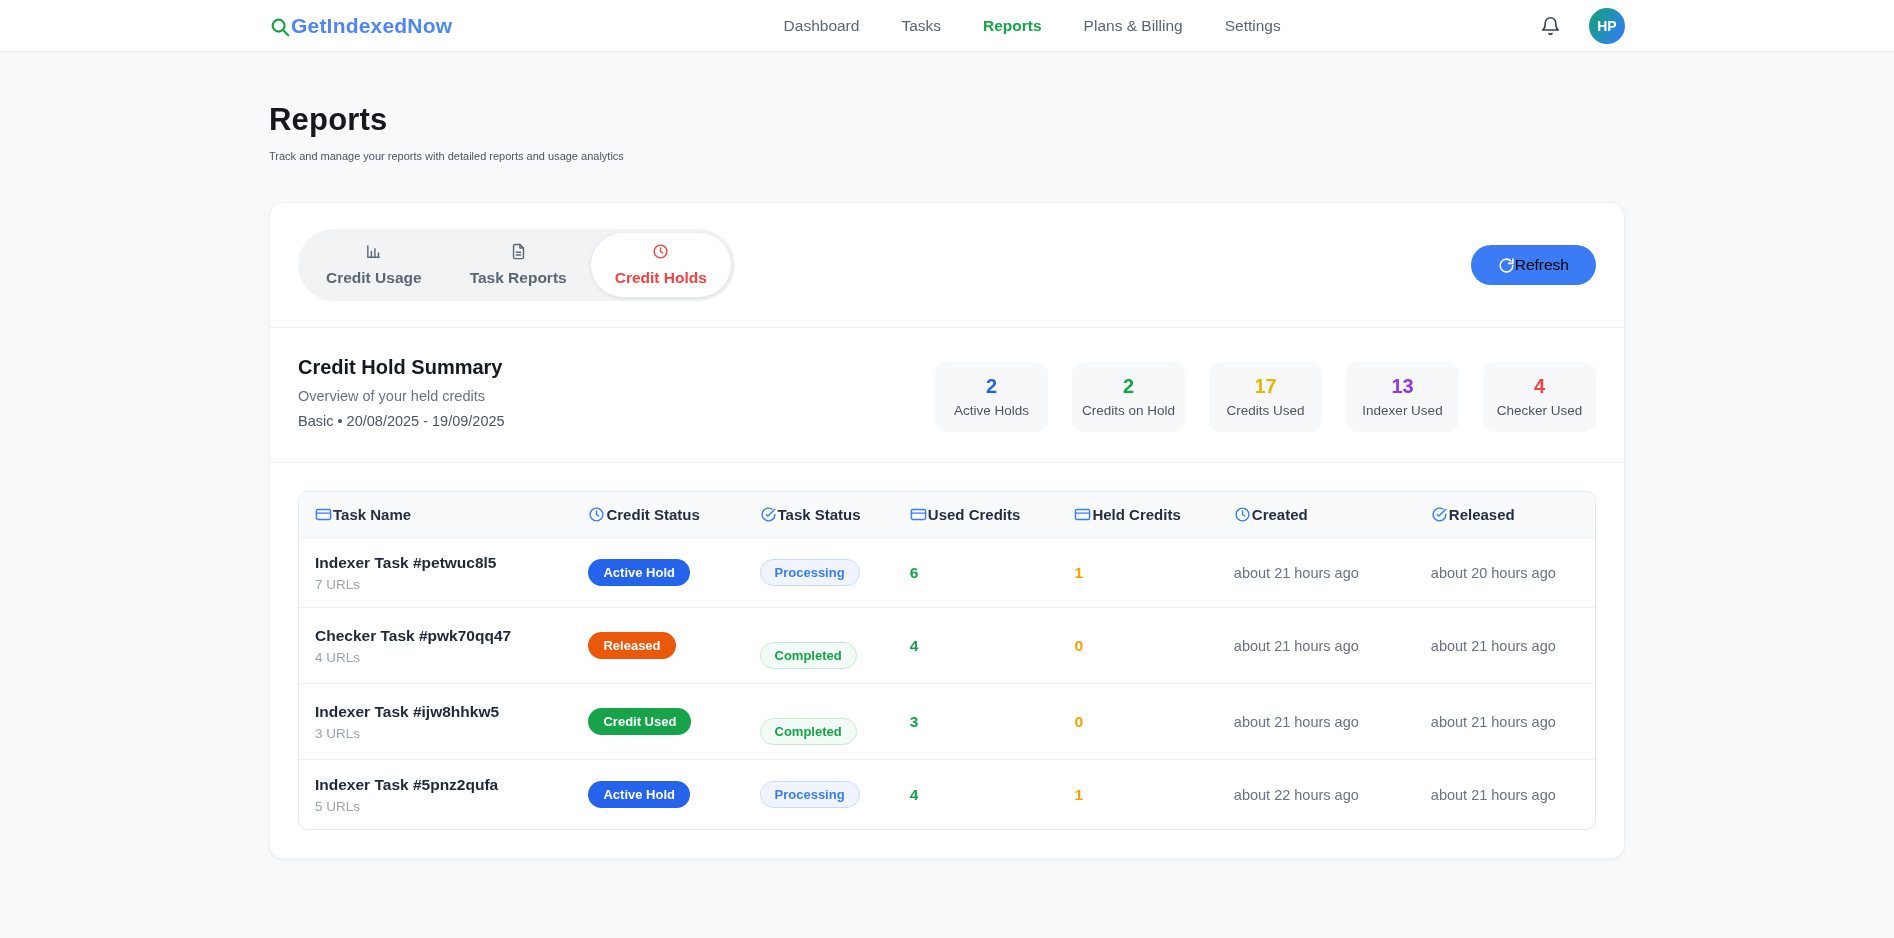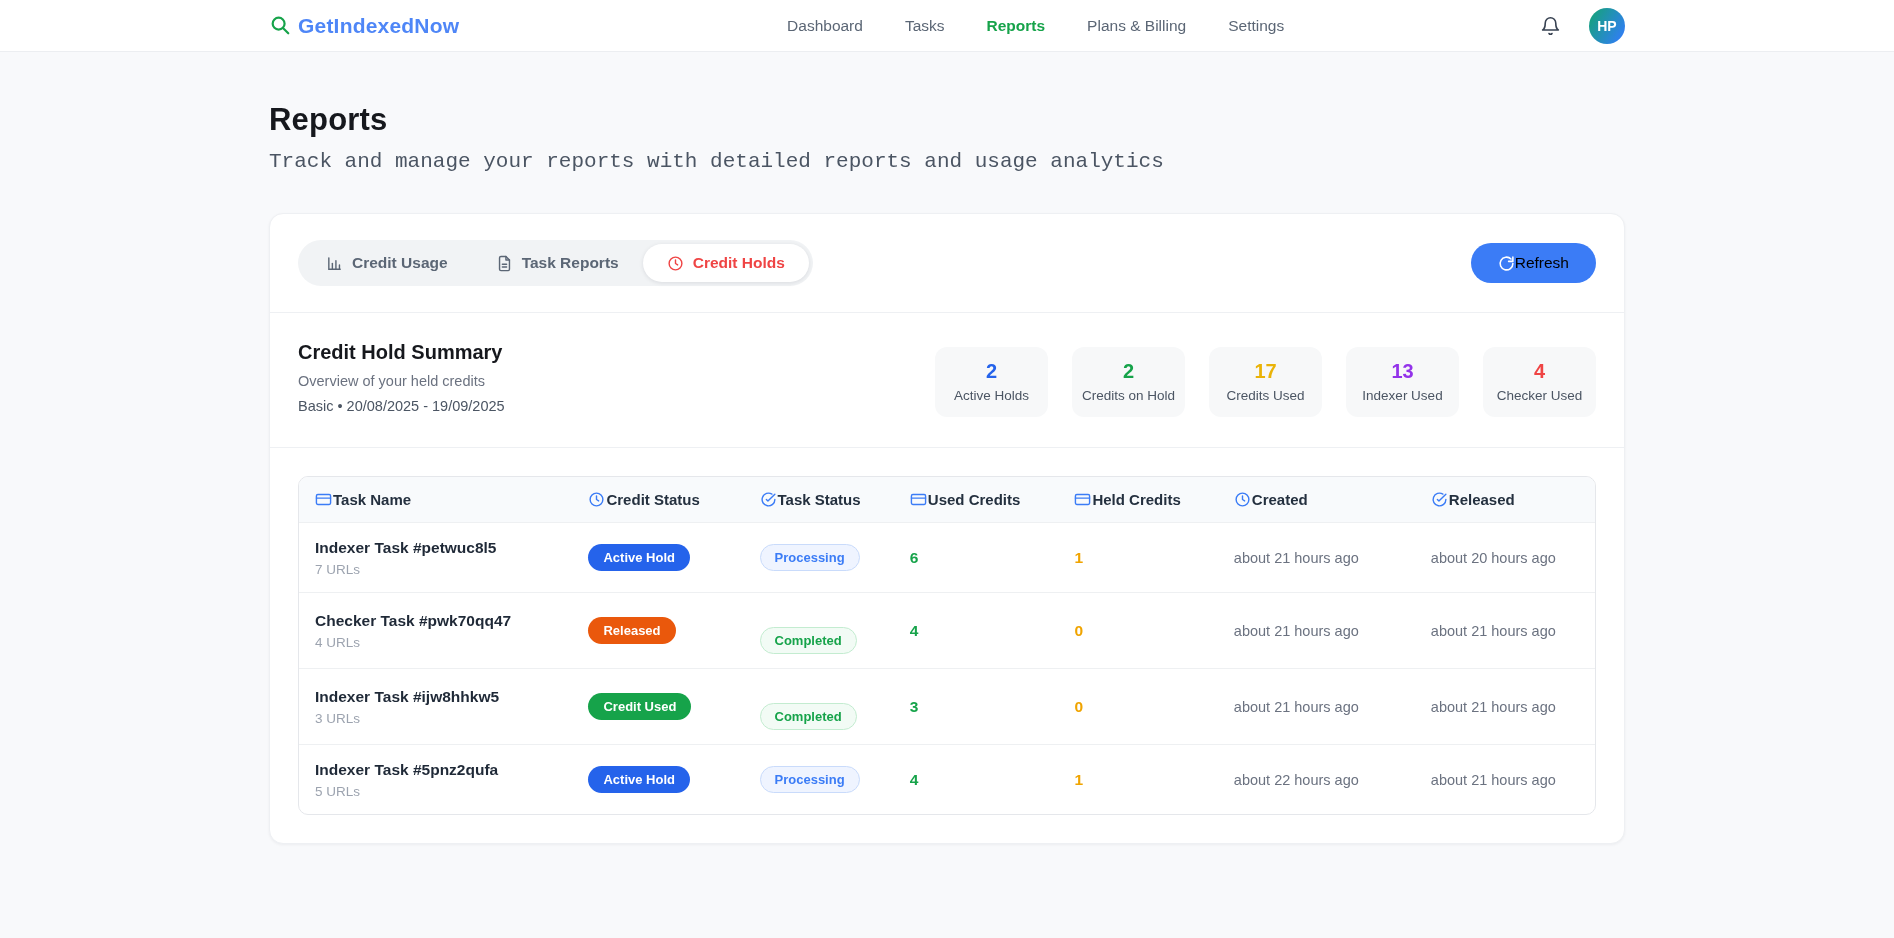--- a/index.html
+++ b/index.html
@@ -7,54 +7,55 @@
   body {
     width:1894px; min-height:938px;
     font-family:"Liberation Sans", sans-serif;
     color:#1f2937;
   }
   .container { width:1356px; margin:0 auto; }
 
   
   .topbar { background:#ffffff; border-bottom:1px solid #eceef1; height:52px; }
   .topbar-inner { display:flex; align-items:center; justify-content:space-between; height:52px; }
-  .logo { display:flex; align-items:flex-start; gap:7px; cursor:pointer; }
+  .logo { display:flex; align-items:flex-end; cursor:pointer; }
   .logo .logo-text { font-size:21px; font-weight:700; color:#4e86f7; letter-spacing:.2px; }
   .main-nav { display:flex; align-items:center; gap:42px; margin-left:72px; }
   .nav-link { font-size:15.5px; color:#5b6675; text-decoration:none; cursor:pointer; }
   .nav-link.active { color:#16a34a; font-weight:700; }
   .topbar-right { display:flex; align-items:center; gap:28px; }
   .bell-btn { background:none; border:none; cursor:pointer; color:#374151; display:flex; }
   .avatar {
     width:36px; height:36px; border-radius:50%;
     background:linear-gradient(120deg,#13a571 0%, #2f80ed 85%);
     color:#fff; font-size:14px; font-weight:700;
     display:flex; align-items:center; justify-content:center; cursor:pointer;
   }
 
   
   .page-head { padding-top:50px; }
   .page-title { font-size:31px; font-weight:700; color:#16181d; letter-spacing:.2px; }
-  .page-subtitle { margin-top:12px; font-size:21px; color:#4b5563;font-family:Liberation Mono, monospace; }
+  .page-subtitle { margin-top:12px; font-size:11px; color:#4b5563; }
 
   
   .card {
     margin-top:40px; margin-bottom:60px;
     background:#fff; border:1px solid #eef0f3; border-radius:14px;
     box-shadow:0 1px 3px rgba(16,24,40,.05);
     overflow:hidden;
   }
   .card-toolbar { display:flex; align-items:center; justify-content:space-between; padding:26px 28px; }
   .tabs { display:flex; align-items:center; background:#f1f3f5; border-radius:999px; padding:4px; }
   .tab {
     display:flex; align-items:center; gap:9px;
     border:none; background:transparent; cursor:pointer;
     padding:10px 24px; border-radius:999px;
     font-size:15.5px; font-weight:600; color:#5b6675;
     font-family:inherit;
+    flex-direction:column;
   }
   .tab.active { background:#fff; color:#ef4444; box-shadow:0 1px 4px rgba(16,24,40,.10); }
   .refresh-btn {
     display:flex; align-items:center; gap:0;
     background:#3b7cf6; color:#000000; border:none; cursor:pointer;
     padding:11px 27px; border-radius:999px;
     font-size:15.5px; font-weight:400; font-family:inherit;
   }
   .card-divider { height:1px; background:#eef0f3; }
 

